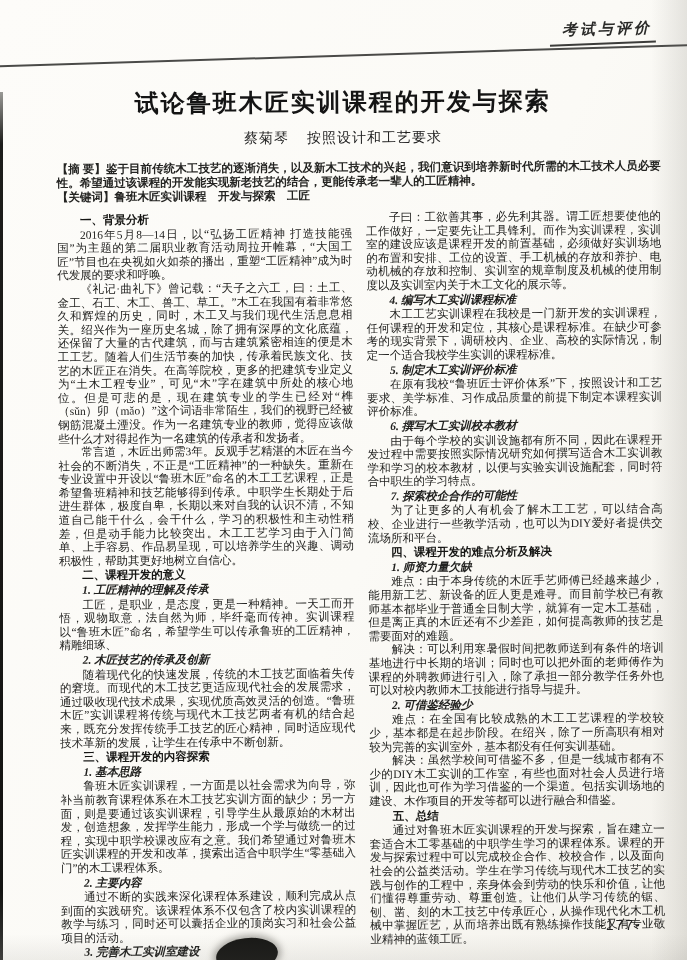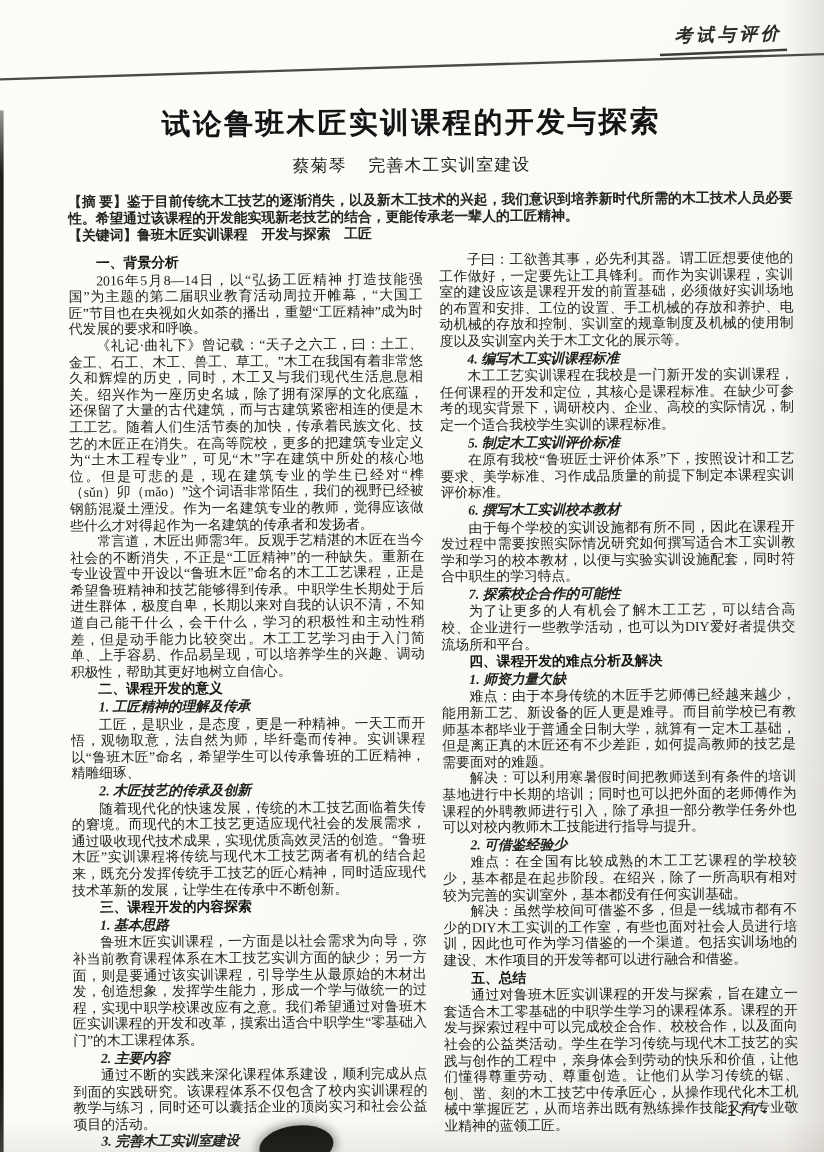--- a/index.html
+++ b/index.html
@@ -90,21 +90,21 @@
 <div id="paper"></div>
 
 <div id="content">
   <div id="masthead">考试与评价</div>
   <div id="masthead-underline"></div>
   <div id="header-rule"></div>
 
   <h1 id="article-title">试论鲁班木匠实训课程的开发与探索</h1>
 
   <div id="byline">
-    <span>蔡菊琴</span><span class="gap"></span><span>完善木工实训室建设</span>
+    <span>蔡菊琴</span><span class="gap"></span><span>按照设计和工艺要求</span>
   </div>
 
   <div id="abstract-block">
     <p><span>【摘  要】</span><span>鉴于目前传统木工技艺的逐渐消失，以及新木工技术的兴起，我们意识到培养新时代所需的木工技术人员必要性。希望通过该课程的开发能实现新老技艺的结合，更能传承老一辈人的工匠精神。</span></p>
     <p><span>【关键词】</span><span>鲁班木匠实训课程　开发与探索　工匠</span></p>
   </div>
 
   <div id="columns">
     <div class="col" id="col-left">
         <div class="h1">一、背景分析</div>

